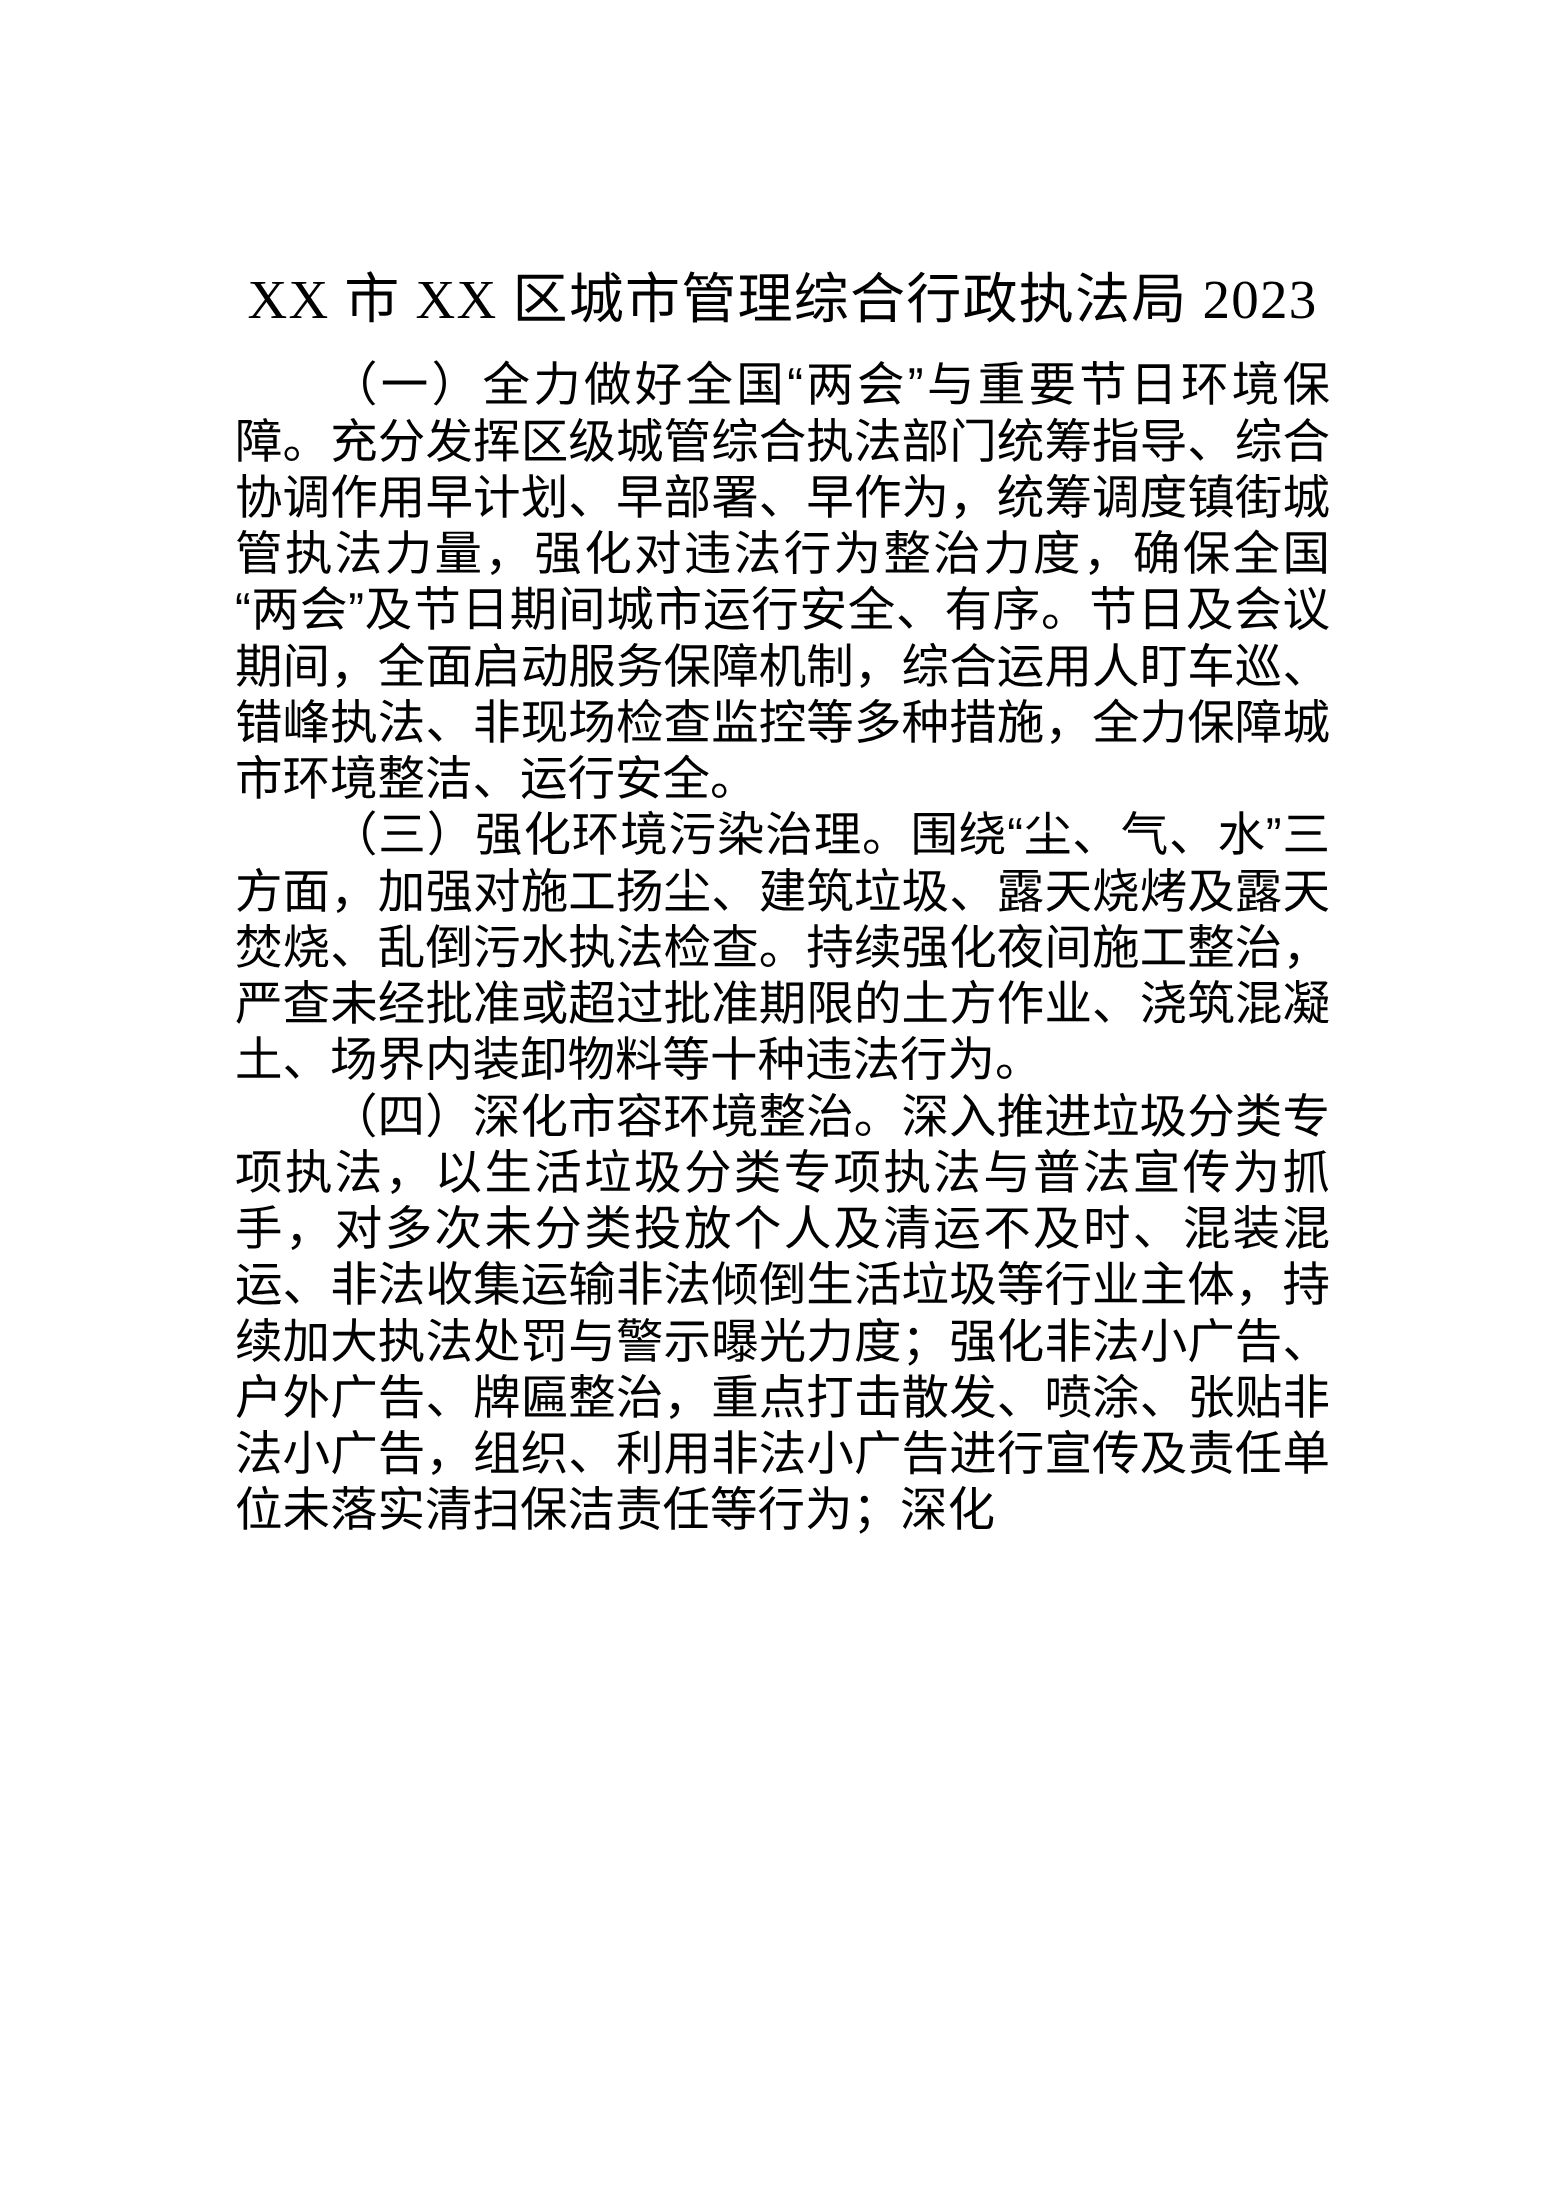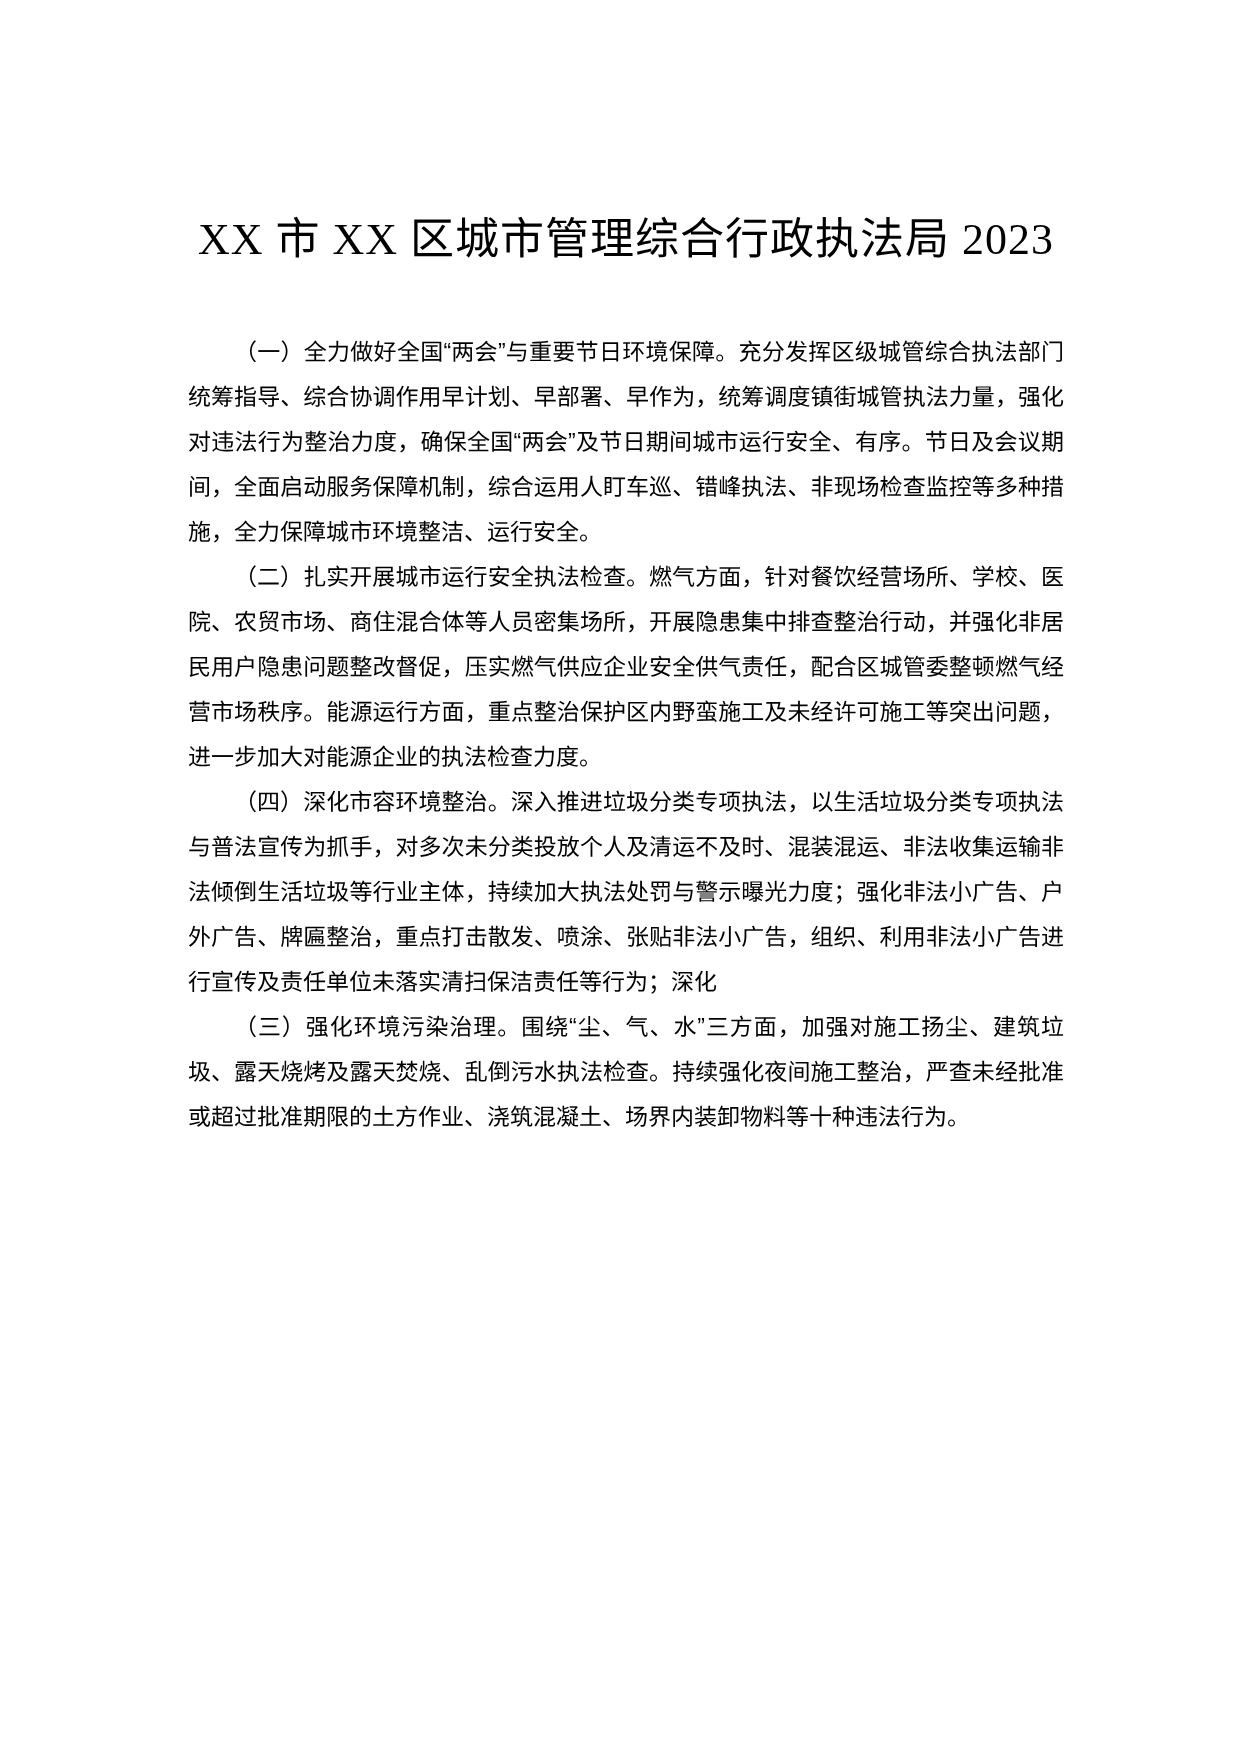--- a/index.html
+++ b/index.html
@@ -24,22 +24,21 @@
     font-family: "Liberation Serif", "DejaVu Serif", serif;
     font-size: 44px;
     line-height: 95px;
     font-weight: normal;
     letter-spacing: 1px;
   }
   .doc-title .title-line {
     white-space: nowrap;
   }
   .doc-body {
-    margin-top: 43px;
-    font-size: 23px;
+    font-size: 38px;
     line-height: 45px;
     text-align: justify;
     text-justify: inter-character;
   }
   .doc-body p.para {
     margin: 0;
     padding: 0;
     text-indent: 2em;
   }
 </style>
@@ -47,18 +46,17 @@
 <body>
 
 <div class="page">
 
   <div class="doc-title">
     <div class="title-line">XX 市 XX 区城市管理综合行政执法局 2023</div>
   </div>
 
   <div class="doc-body">
     <p class="para">（一）全力做好全国“两会”与重要节日环境保障。充分发挥区级城管综合执法部门统筹指导、综合协调作用早计划、早部署、早作为，统筹调度镇街城管执法力量，强化对违法行为整治力度，确保全国“两会”及节日期间城市运行安全、有序。节日及会议期间，全面启动服务保障机制，综合运用人盯车巡、错峰执法、非现场检查监控等多种措施，全力保障城市环境整洁、运行安全。</p>
-    <p class="para">（二）扎实开展城市运行安全执法检查。燃气方面，针对餐饮经营场所、学校、医院、农贸市场、商住混合体等人员密集场所，开展隐患集中排查整治行动，并强化非居民用户隐患问题整改督促，压实燃气供应企业安全供气责任，配合区城管委整顿燃气经营市场秩序。能源运行方面，重点整治保护区内野蛮施工及未经许可施工等突出问题，进一步加大对能源企业的执法检查力度。</p>
+    <p class="para">（三）强化环境污染治理。围绕“尘、气、水”三方面，加强对施工扬尘、建筑垃圾、露天烧烤及露天焚烧、乱倒污水执法检查。持续强化夜间施工整治，严查未经批准或超过批准期限的土方作业、浇筑混凝土、场界内装卸物料等十种违法行为。</p>
     <p class="para">（四）深化市容环境整治。深入推进垃圾分类专项执法，以生活垃圾分类专项执法与普法宣传为抓手，对多次未分类投放个人及清运不及时、混装混运、非法收集运输非法倾倒生活垃圾等行业主体，持续加大执法处罚与警示曝光力度；强化非法小广告、户外广告、牌匾整治，重点打击散发、喷涂、张贴非法小广告，组织、利用非法小广告进行宣传及责任单位未落实清扫保洁责任等行为；深化</p>
-    <p class="para">（三）强化环境污染治理。围绕“尘、气、水”三方面，加强对施工扬尘、建筑垃圾、露天烧烤及露天焚烧、乱倒污水执法检查。持续强化夜间施工整治，严查未经批准或超过批准期限的土方作业、浇筑混凝土、场界内装卸物料等十种违法行为。</p>
   </div>
 
 </div>
 
 </body></html>

